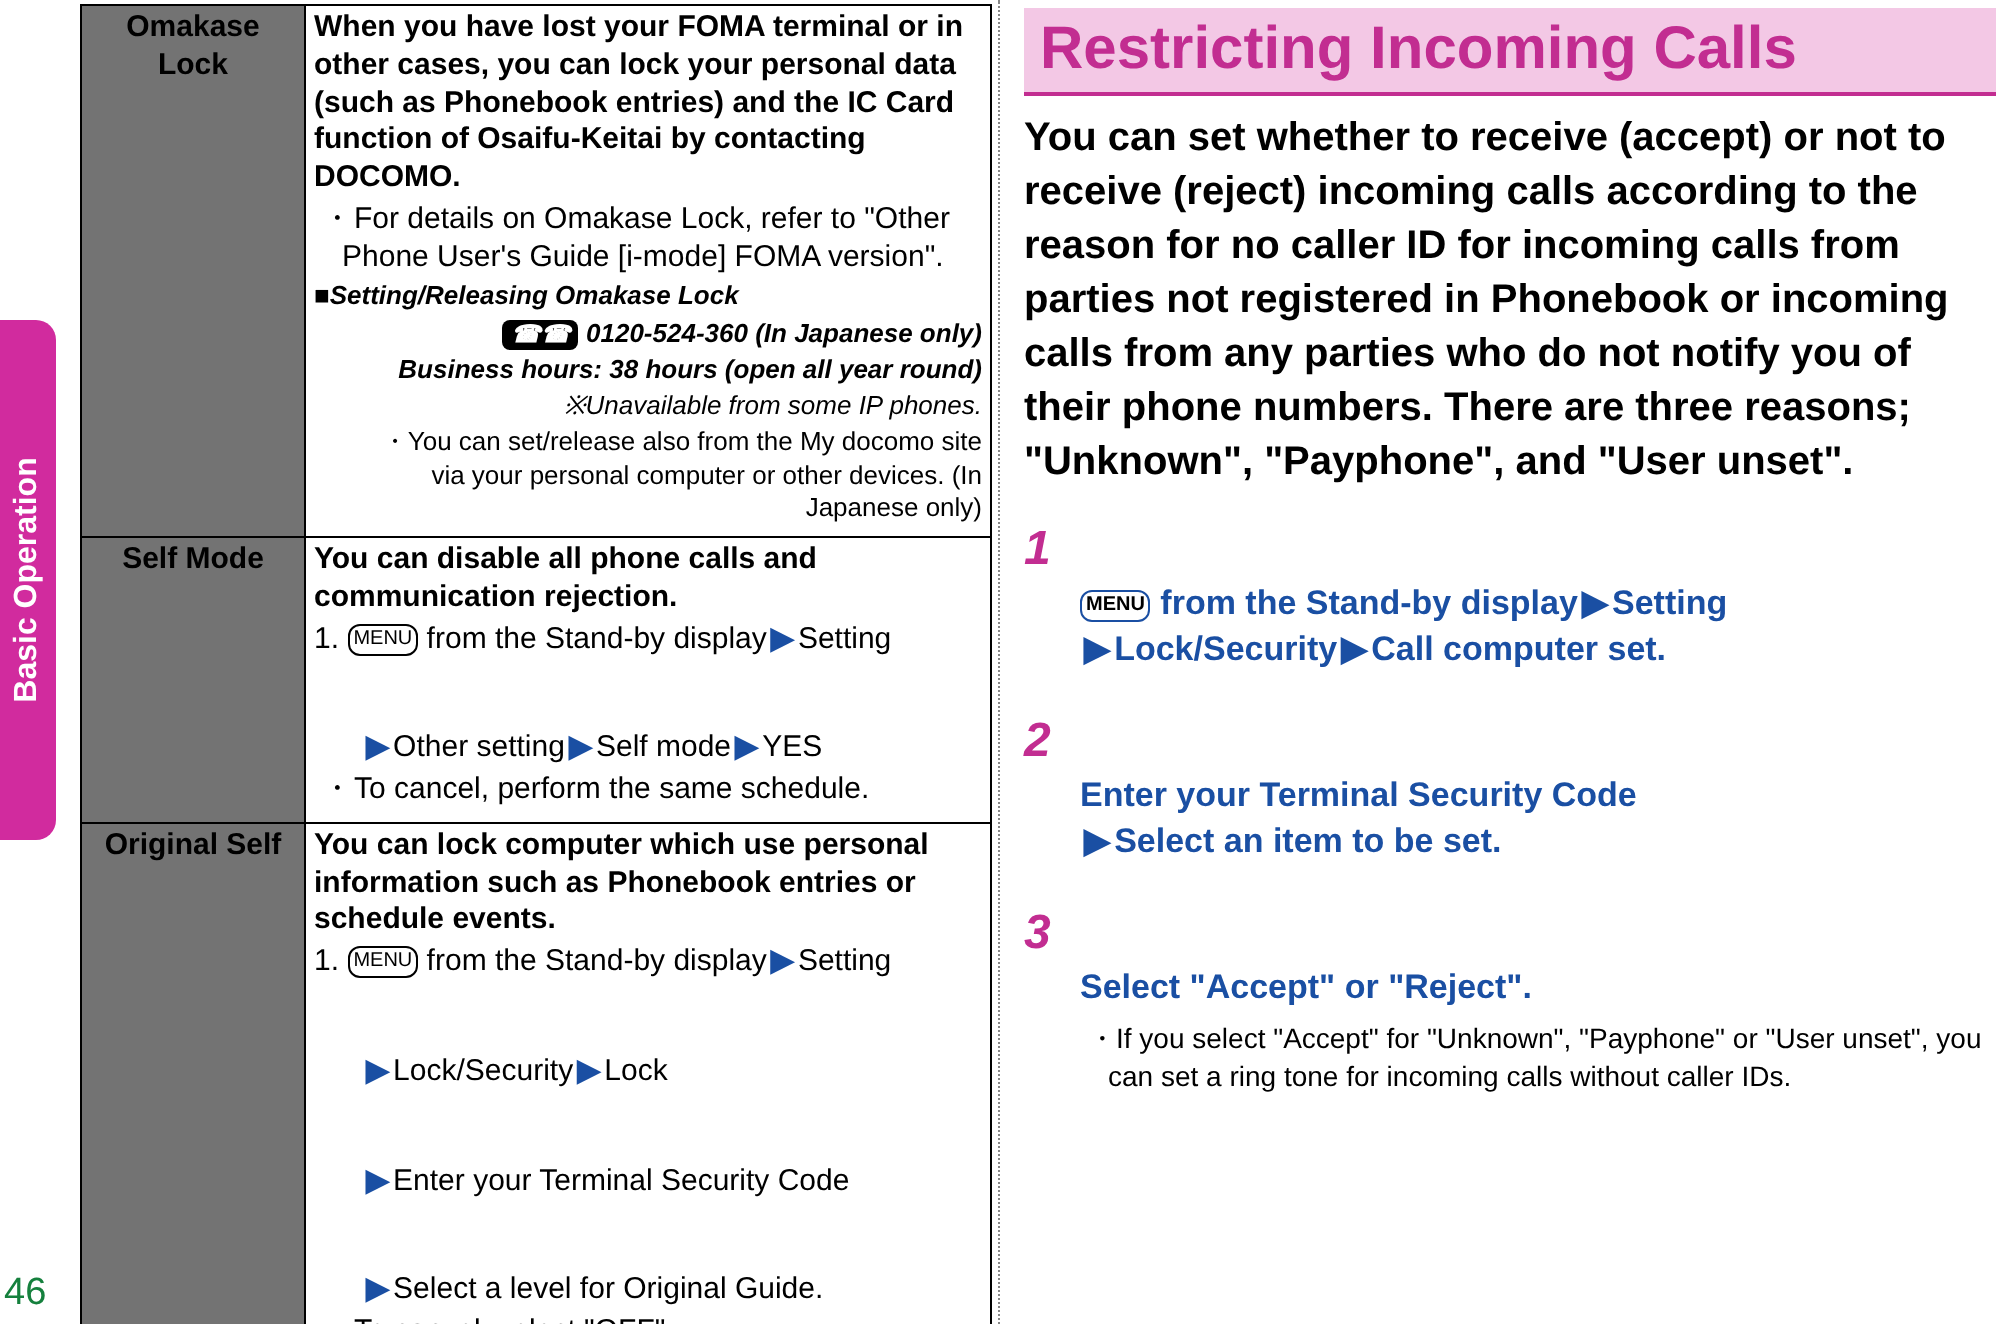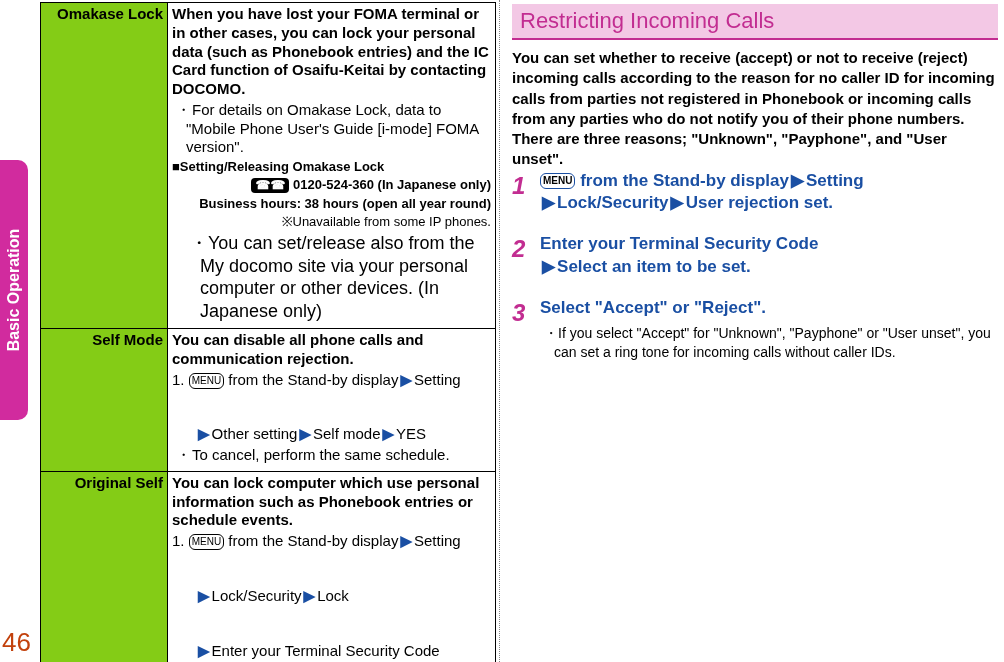--- a/index.html
+++ b/index.html
@@ -21,48 +21,48 @@
     transform: translate(-50%, -50%) rotate(-90deg);
     transform-origin: center;
     color: #fff;
     font-weight: bold;
     font-size: 16px;
     white-space: nowrap;
   }
   .page-num {
     position: absolute;
     left: 2px; bottom: 4px;
-    font-size: 26px;
-    color: #c2410c;
+    font-size: 19px;
+    color: #15803d;
   }
   table.featuretable {
     border-collapse: collapse;
     width: 456px;
     margin-left: 40px;
     margin-top: 2px;
   }
   table.featuretable td, table.featuretable th {
     border: 1px solid #000;
     vertical-align: top;
     padding: 2px 4px 4px 4px;
     font-size: 15px;
     line-height: 1.25;
   }
   table.featuretable th {
-    background: #84cc16;
-    text-align: right;
-    font-weight: bold;
-    width: 127px;
+    background: #737373;
+    text-align: center;
+    font-weight: bold;
+    width: 112px;
   }
   .bold { font-weight: bold; }
   .bullet { padding-left: 14px; text-indent: -10px; margin-top: 2px; }
   .bullet::before { content: "・"; margin-right: 1px; }
-  .subbullet { padding-left: 28px; text-indent: -10px; font-size: 18px; }
+  .subbullet { padding-left: 28px; text-indent: -10px; font-size: 13px; text-align: right; }
   .subbullet::before { content: "・"; }
-  .small { font-size: 13px; }
+  .small { font-size: 13px; font-style: italic; }
   .arrow { color: #1a4fa3; font-weight: bold; padding: 0 2px; }
   .menu-icon {
     display: inline-block;
     border: 1px solid #000;
     border-radius: 6px;
     padding: 0 2px;
     font-size: 10px;
     vertical-align: middle;
     line-height: 14px;
     height: 16px;
@@ -73,37 +73,37 @@
     color: #fff;
     border-radius: 4px;
     font-size: 12px;
     padding: 0 4px;
     vertical-align: middle;
   }
   .section-header {
     background: #f3c8e5;
     border-bottom: 2px solid #c22d91;
     padding: 4px 8px;
-    font-size: 22px;
-    font-weight: normal;
+    font-size: 30px;
+    font-weight: bold;
     color: #c22d91;
     margin-bottom: 8px;
   }
-  .intro { font-weight: bold; font-size: 15px; line-height: 1.35; }
+  .intro { font-weight: bold; font-size: 20px; line-height: 1.35; margin-bottom: 14px; }
   .step { display: flex; margin-bottom: 18px; }
   .step-num {
     width: 28px;
     font-size: 24px;
     font-weight: bold;
     color: #c22d91;
     font-style: italic;
     flex-shrink: 0;
     padding-top: 2px;
   }
-  .step-body { flex: 1; font-size: 17px; color: #1a4fa3; font-weight: bold; line-height: 1.35; }
+  .step-body { flex: 1; font-size: 17px; color: #1a4fa3; font-weight: bold; line-height: 1.35; margin-top: 32px; }
   .step-note { font-size: 14px; color: #000; font-weight: normal; padding-left: 14px; text-indent: -10px; margin-top: 4px; }
   .step-note::before { content: "・"; }
   .divider-vert {
     position: absolute;
     right: 0; top: 0; bottom: 0;
     border-right: 1px dotted #888;
   }
   .block { margin-bottom: 2px; }
   .indent1 { padding-left: 14px; text-align: right; }
   .indent2 { padding-left: 24px; margin-top: 36px; }
@@ -119,21 +119,21 @@
     </div>
     <div class="page-num">46</div>
 
     <table class="featuretable">
 
       <tbody>
           <tr>
         <th>Omakase Lock</th>
         <td>
           <div class="bold block">When you have lost your FOMA terminal or in other cases, you can lock your personal data (such as Phonebook entries) and the IC Card function of Osaifu-Keitai by contacting DOCOMO.</div>
-          <div class="bullet block">For details on Omakase Lock, data to "Mobile Phone User's Guide [i-mode] FOMA version".</div>
+          <div class="bullet block">For details on Omakase Lock, refer to "Other Phone User's Guide [i-mode] FOMA version".</div>
           <div class="bold small block">■Setting/Releasing Omakase Lock</div>
           <div class="small bold indent1 block">
             <span class="phone-icon">☎☎</span>
             <span>0120-524-360 (In Japanese only)</span>
           </div>
           <div class="small bold indent1 block">Business hours: 38 hours (open all year round)</div>
           <div class="small indent1 block">※Unavailable from some IP phones.</div>
           <div class="subbullet block">You can set/release also from the My docomo site via your personal computer or other devices. (In Japanese only)</div>
         </td>
       </tr>
@@ -177,21 +177,21 @@
   </div>
 
   <div class="right-col">
     <div class="section-header">Restricting Incoming Calls</div>
     <div class="intro">You can set whether to receive (accept) or not to receive (reject) incoming calls according to the reason for no caller ID for incoming calls from parties not registered in Phonebook or incoming calls from any parties who do not notify you of their phone numbers. There are three reasons; "Unknown", "Payphone", and "User unset".</div>
 
     <div class="step">
       <div class="step-num">1</div>
       <div class="step-body">
         <span class="menu-icon" style="color:#000;border-color:#1a4fa3;">MENU</span><span> from the Stand-by display</span><span class="arrow">▶</span><span>Setting</span><br>
-        <span class="arrow">▶</span><span>Lock/Security</span><span class="arrow">▶</span><span>User rejection set.</span>
+        <span class="arrow">▶</span><span>Lock/Security</span><span class="arrow">▶</span><span>Call computer set.</span>
       </div>
     </div>
 
     <div class="step">
       <div class="step-num">2</div>
       <div class="step-body">
         <span>Enter your Terminal Security Code</span><br>
         <span class="arrow">▶</span><span>Select an item to be set.</span>
       </div>
     </div>

